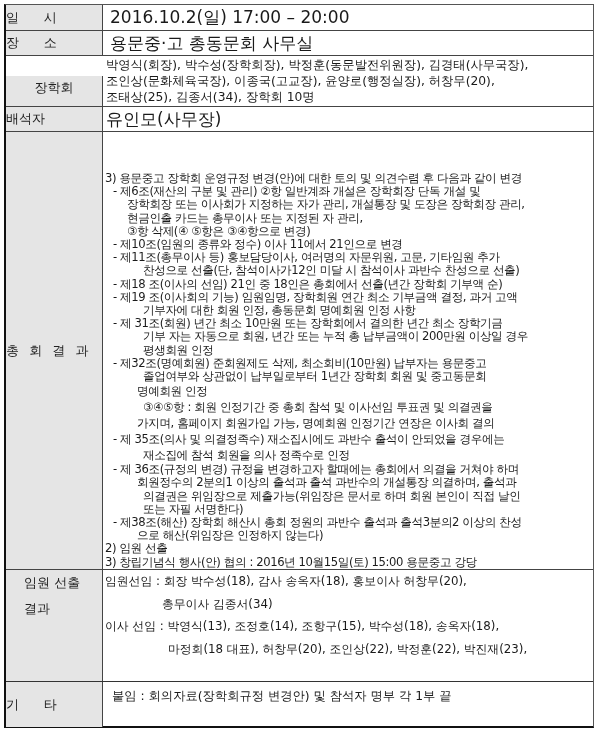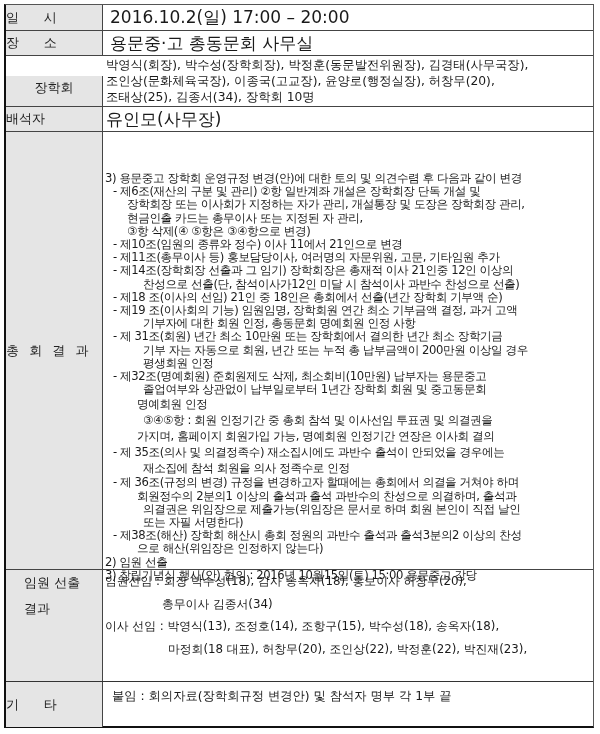--- a/index.html
+++ b/index.html
@@ -62,37 +62,36 @@
   <div class="row" style="top:126px;height:438px;">
     <div class="lbl" style="letter-spacing:3px;">총 회 결 과</div>
     <div class="val lines tight" style="display:block;padding-left:1px;padding-top:40px;">
       <div>3) 용문중고 장학회 운영규정 변경(안)에 대한 토의 및 의견수렴 후 다음과 같이 변경</div>
       <div class="ind1">- 제6조(재산의 구분 및 관리) ②항 일반계좌 개설은 장학회장 단독 개설 및</div>
       <div class="ind2">장학회장  또는 이사회가 지정하는 자가 관리, 개설통장 및 도장은 장학회장 관리,</div>
       <div class="ind2">현금인출  카드는 총무이사 또는 지정된 자 관리,</div>
       <div class="ind2">③항 삭제(④ ⑤항은 ③④항으로 변경)</div>
       <div class="ind1">- 제10조(임원의 종류와 정수) 이사 11에서 21인으로 변경</div>
       <div class="ind1">- 제11조(총무이사 등) 홍보담당이사, 여러명의 자문위원, 고문, 기타임원 추가</div>
-      <div class="ind1">- 제14조(장학회장 선출과 그 임기) 장학회장은 총재적 이사 21인중 12인 이상의</div>
       <div style="padding-left:38px;">찬성으로 선출(단, 참석이사가12인 미달 시 참석이사 과반수 찬성으로 선출)</div>
       <div class="ind1">- 제18 조(이사의 선임) 21인 중 18인은 총회에서 선출(년간 장학회 기부액 순)</div>
       <div class="ind1">- 제19 조(이사회의 기능) 임원임명, 장학회원 연간 최소 기부금액 결정, 과거 고액</div>
       <div style="padding-left:38px;">기부자에 대한 회원 인정, 총동문회 명예회원 인정 사항</div>
       <div class="ind1">- 제 31조(회원) 년간 최소 10만원 또는 장학회에서 결의한 년간 최소 장학기금</div>
       <div style="padding-left:38px;">기부 자는 자동으로 회원, 년간 또는 누적 총 납부금액이 200만원 이상일 경우</div>
       <div style="padding-left:38px;">평생회원 인정</div>
       <div class="ind1">- 제32조(명예회원) 준회원제도 삭제, 최소회비(10만원) 납부자는 용문중고</div>
       <div style="padding-left:38px;">졸업여부와 상관없이 납부일로부터 1년간 장학회 회원 및 중고동문회</div>
       <div style="padding-left:32px;line-height:16px;">명예회원 인정</div>
       <div style="padding-left:38px;line-height:16px;">③④⑤항 : 회원 인정기간 중 총회 참석 및 이사선임 투표권 및 의결권을</div>
       <div style="padding-left:32px;line-height:16px;">가지며, 홈페이지 회원가입 가능, 명예회원 인정기간 연장은 이사회 결의</div>
       <div class="ind1" style="line-height:16px;">- 제 35조(의사 및 의결정족수) 재소집시에도 과반수 출석이 안되었을 경우에는</div>
       <div style="padding-left:38px;line-height:16px;">재소집에 참석 회원을 의사 정족수로 인정</div>
       <div class="ind1">- 제 36조(규정의 변경) 규정을 변경하고자 할때에는 총회에서 의결을 거쳐야 하며</div>
-      <div style="padding-left:32px;">회원정수의 2분의1 이상의 출석과 출석 과반수의 찬성으로 의결하며, 출석과</div>
+      <div style="padding-left:32px;">회원정수의 2분의1 이상의 출석과 출석 과반수의 개설통장 의결하며, 출석과</div>
       <div style="padding-left:38px;">의결권은 위임장으로 제출가능(위임장은 문서로 하며 회원 본인이 직접 날인</div>
       <div style="padding-left:38px;">또는 자필 서명한다)</div>
       <div class="ind1">- 제38조(해산) 장학회 해산시 총회 정원의 과반수 출석과 출석3분의2 이상의 찬성</div>
       <div style="padding-left:32px;">으로 해산(위임장은 인정하지 않는다)</div>
       <div>2) 임원 선출</div>
       <div>3) 창립기념식 행사(안) 협의 : 2016년 10월15일(토) 15:00 용문중고 강당</div>
     </div>
   </div>
 
   <div class="row" style="top:564px;height:112px;">

